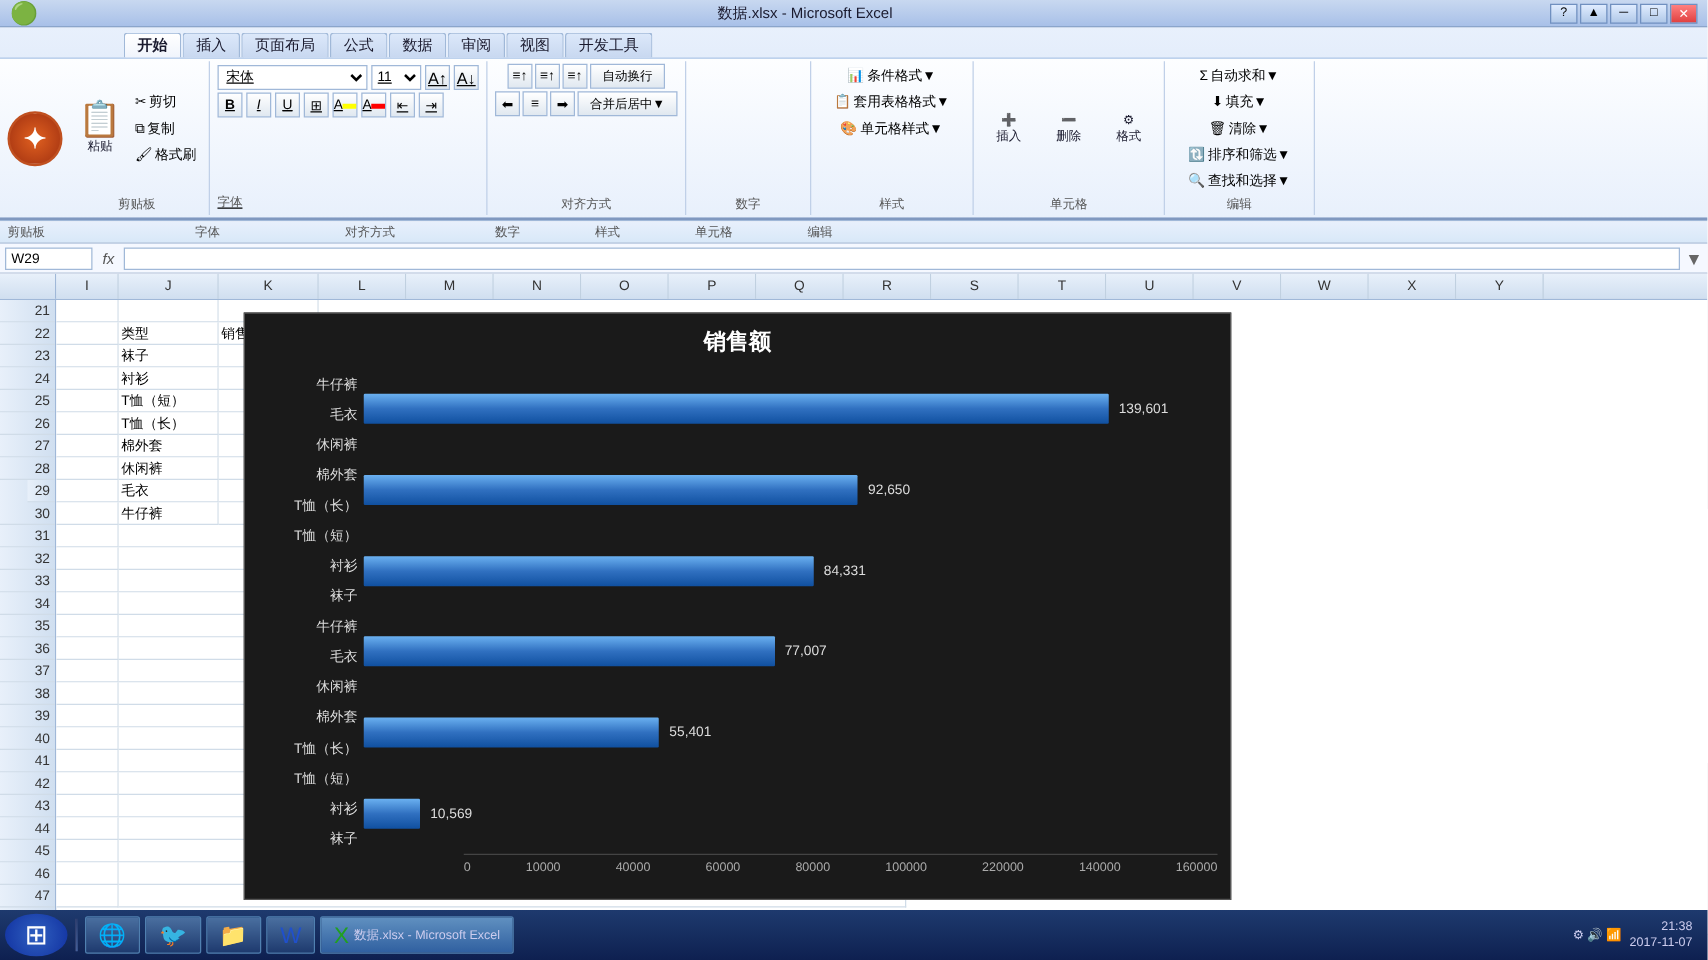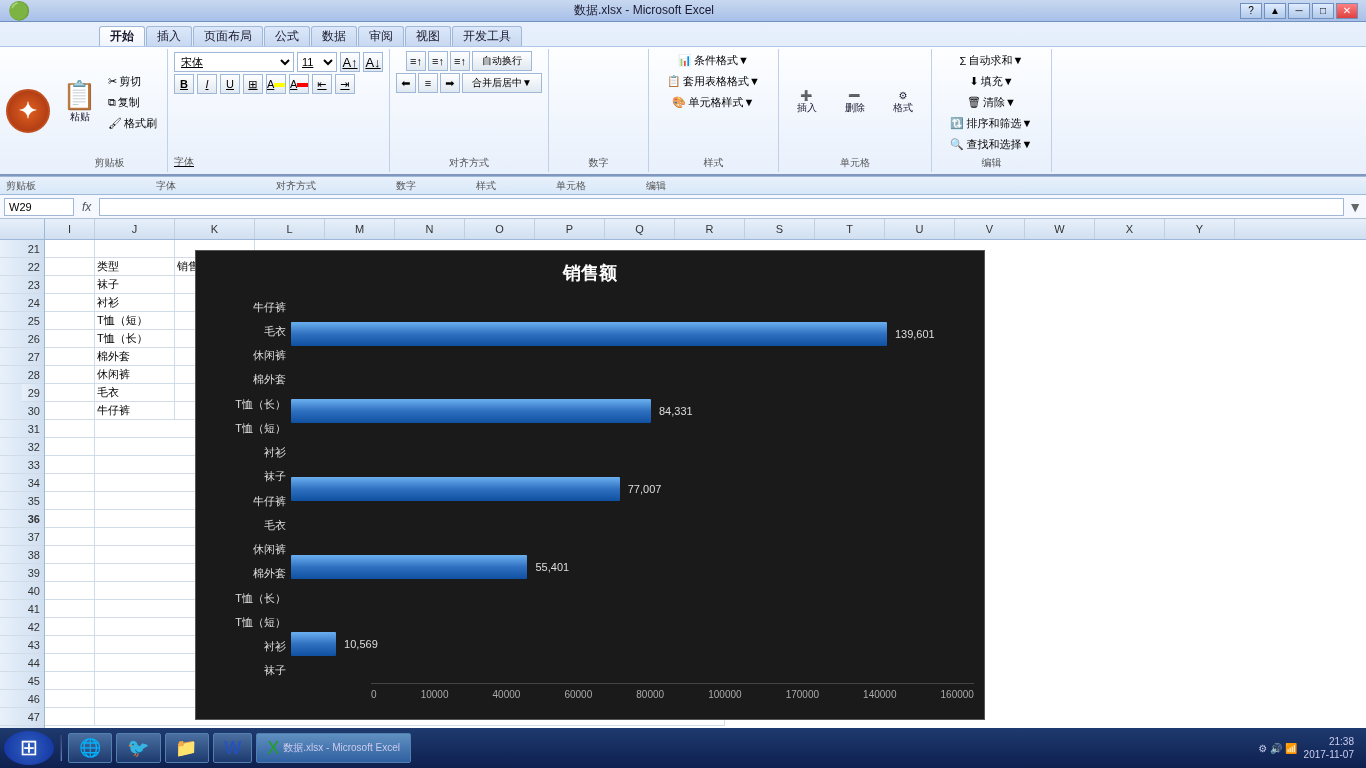--- a/index.html
+++ b/index.html
@@ -492,21 +492,21 @@
       <div class="row-number" style="height:18px;">26</div>
       <div class="row-number" style="height:18px;">27</div>
       <div class="row-number" style="height:18px;">28</div>
       <div class="row-number" style="height:18px;margin-left:22px;">29</div>
       <div class="row-number" style="height:18px;">30</div>
       <div class="row-number" style="height:18px;">31</div>
       <div class="row-number" style="height:18px;">32</div>
       <div class="row-number" style="height:18px;">33</div>
       <div class="row-number" style="height:18px;">34</div>
       <div class="row-number" style="height:18px;">35</div>
-      <div class="row-number" style="height:18px;font-weight:bold;">36</div>
+      <div class="row-number" style="height:18px;">36</div>
       <div class="row-number" style="height:18px;">37</div>
       <div class="row-number" style="height:18px;">38</div>
       <div class="row-number" style="height:18px;">39</div>
       <div class="row-number" style="height:18px;">40</div>
       <div class="row-number" style="height:18px;">41</div>
       <div class="row-number" style="height:18px;padding-left:24px;">42</div>
       <div class="row-number" style="height:18px;">43</div>
       <div class="row-number" style="height:18px;">44</div>
       <div class="row-number" style="height:18px;">45</div>
       <div class="row-number" style="height:18px;">46</div>
@@ -669,20 +669,24 @@
               <div class="chart-label">袜子</div>
             </div>
             <div style="flex: 1 1 0%; display: flex; flex-direction: column;">
               <div id="chart-bars-area" style="flex: 1 1 0%; display: flex; flex-direction: column; justify-content: space-around;">
 
             <div class="bar-row">
                   <div class="bar" style="width: 87.2506%;"></div>
                   <div class="bar-value">139,601</div>
                 </div>
                 <div class="bar-row">
+                  <div class="bar" style="width: 57.9062%;"></div>
+                  <div class="bar-value">92,650</div>
+                </div>
+                <div class="bar-row">
                   <div class="bar" style="width: 52.7069%;"></div>
                   <div class="bar-value">84,331</div>
                 </div>
                 <div class="bar-row">
                   <div class="bar" style="width: 48.1294%;"></div>
                   <div class="bar-value">77,007</div>
                 </div>
                 <div class="bar-row">
                   <div class="bar" style="width: 34.6256%;"></div>
                   <div class="bar-value">55,401</div>
@@ -693,21 +697,21 @@
                 </div>
               </div>
               <div id="chart-x-axis" style="display: flex; justify-content: space-between; color: rgb(170, 170, 170); font-size: 10px; height: 20px; align-items: center; border-top: 1px solid rgb(68, 68, 68); padding-top: 2px;">
 
             <span>0</span>
                 <span>10000</span>
                 <span>40000</span>
                 <span>60000</span>
                 <span>80000</span>
                 <span>100000</span>
-                <span>170000</span>
+                <span>220000</span>
                 <span>140000</span>
                 <span>160000</span>
               </div>
             </div>
           </div>
       </div>
 
     </div>
   </div>
 </div>

